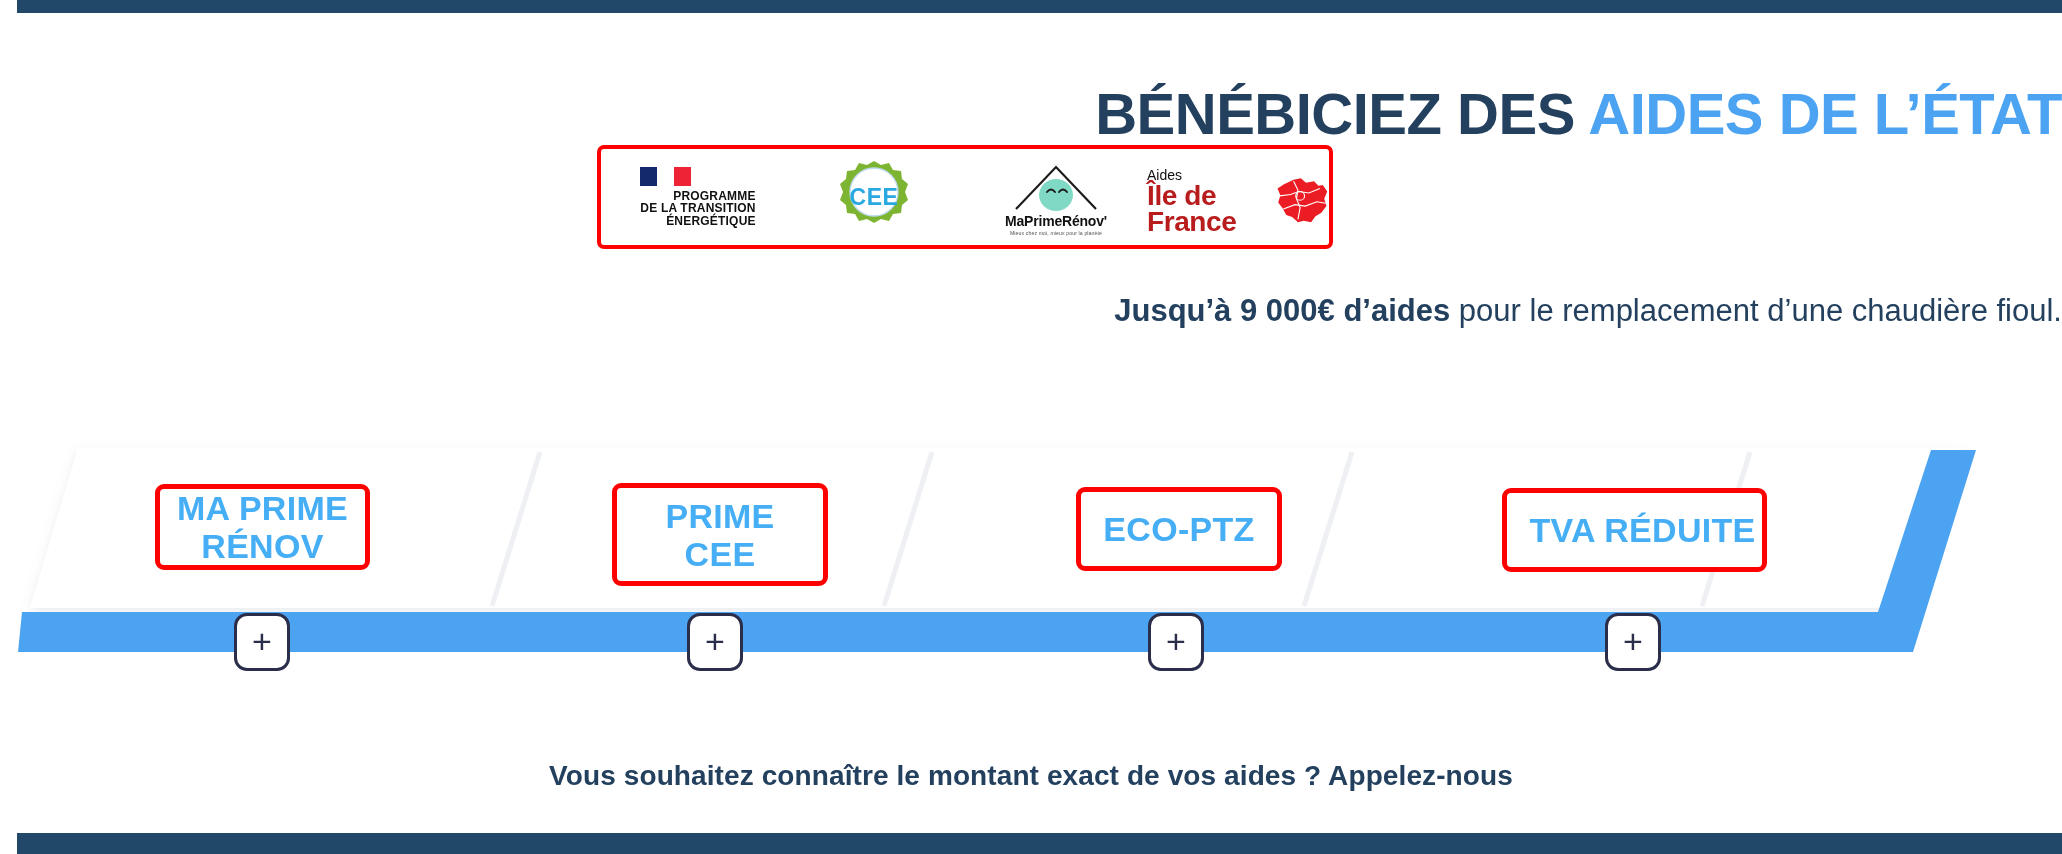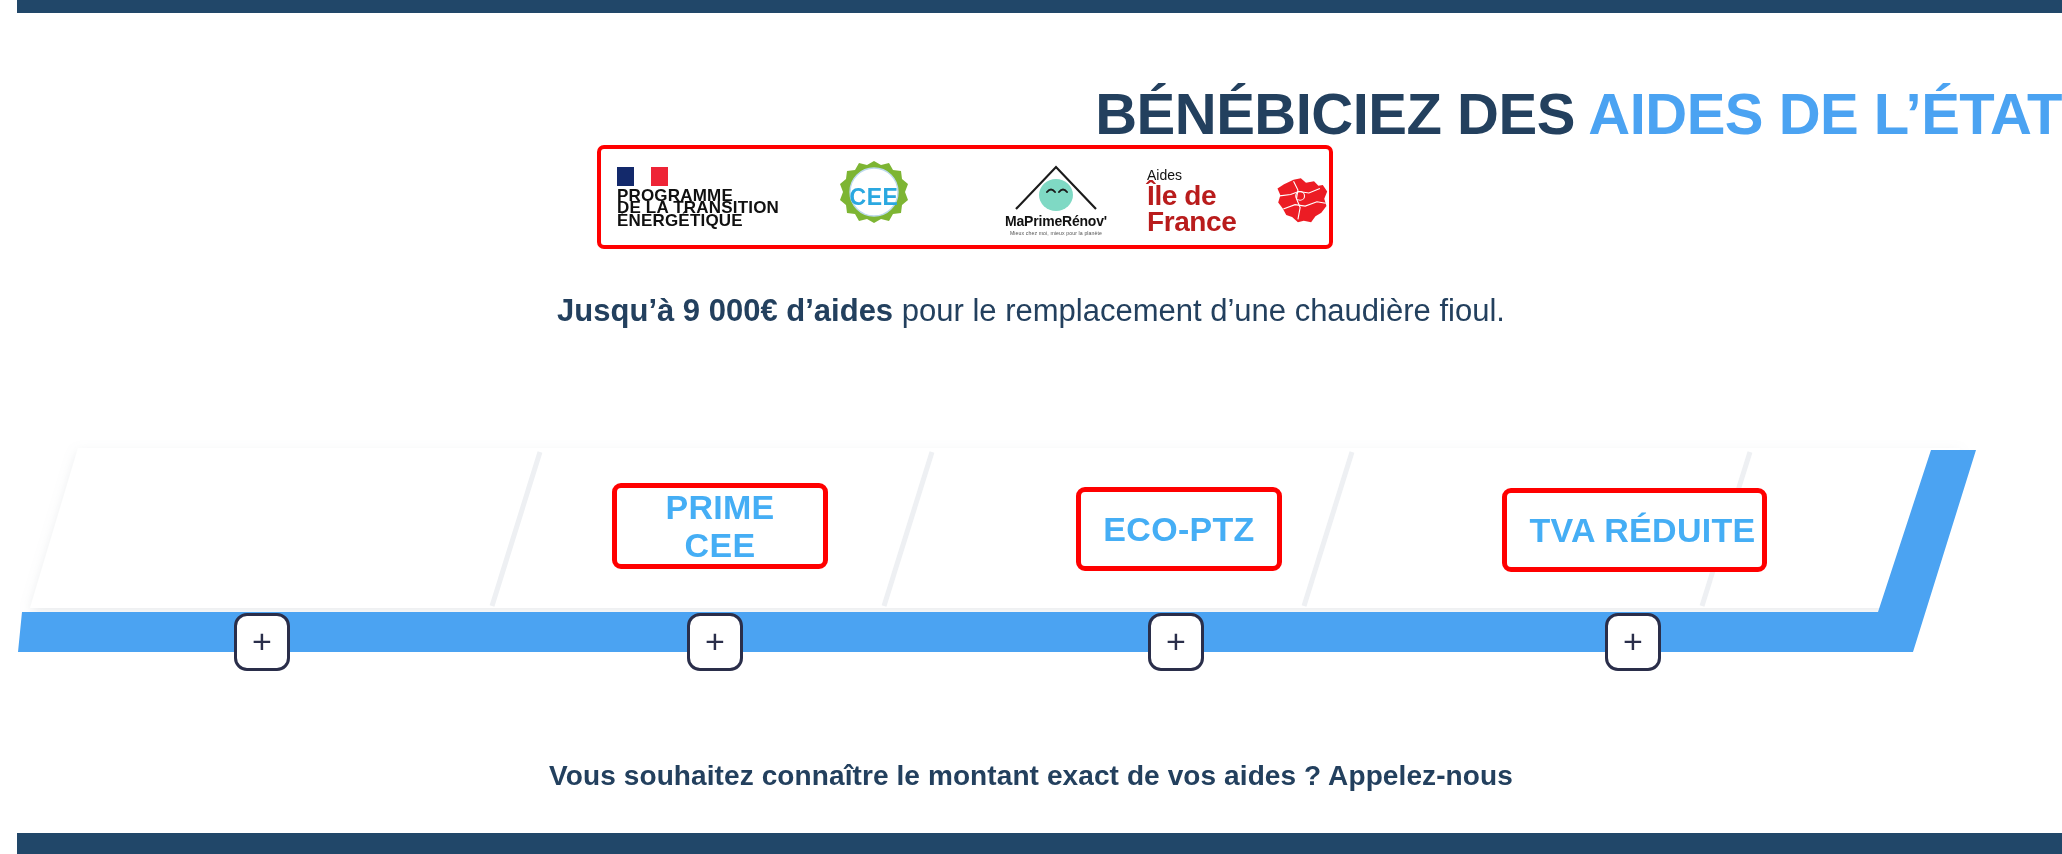--- a/index.html
+++ b/index.html
@@ -42,22 +42,22 @@
   .logo-cell{flex:1 1 0;display:flex;align-items:center;justify-content:center;height:100%;}
 
   
   .pte{display:flex;flex-direction:column;align-items:flex-start;margin-left:12px;}
   .pte-flag{display:flex;height:19px;margin-bottom:4px;}
   .pte-flag i{display:block;width:17px;height:19px;}
   .pte-flag .b{background:#13296B;}
   .pte-flag .w{background:#ffffff;}
   .pte-flag .r{background:#EE2436;}
   .pte-text{
-    font-size:17px;line-height:12.5px;font-weight:700;color:#101010;
-    letter-spacing:.2px;text-transform:uppercase;
+    font-size:12px;line-height:12.5px;font-weight:700;color:#101010;
+    letter-spacing:.2px;text-transform:uppercase;text-align:right;
   }
 
   
   .cee-wrap{position:relative;width:70px;height:74px;}
   .cee-star{position:absolute;left:0;top:0;width:70px;height:74px;}
   .cee-text{
     position:absolute;left:0;top:0;width:70px;height:74px;
     display:flex;align-items:center;justify-content:center;
     font-size:23px;font-weight:800;color:#2AA8E0;letter-spacing:.5px;
   }
@@ -69,21 +69,21 @@
   .mpr-tag{font-size:5.2px;color:#555;margin-top:1px;letter-spacing:.1px;}
 
   
   .idf{display:flex;align-items:center;gap:8px;margin-top:7px;}
   .idf-words{display:flex;flex-direction:column;align-items:flex-start;}
   .idf-small{font-size:14px;color:#111;line-height:16px;}
   .idf-big{font-size:28px;font-weight:700;color:#b91c1c;line-height:26px;letter-spacing:-.4px;}
 
   
   .amounts{
-    position:absolute;left:0;top:283px;width:2062px;text-align:center;
+    position:absolute;left:0;top:283px;width:2062px;text-align:right;
     color:#23405e;font-size:31px;line-height:56px;
   }
   .amounts b{font-weight:700;}
   .amounts span{font-weight:400;}
 
   
   .banner{position:absolute;left:0;top:440px;width:2062px;height:220px;}
   .banner-svg{position:absolute;left:0;top:0;}
 
   .chips{position:absolute;left:0;top:0;width:2062px;height:220px;}
@@ -202,25 +202,29 @@
       <line x1="932" y1="12" x2="884" y2="166"></line>
       <line x1="1352" y1="12" x2="1304" y2="166"></line>
       <line x1="1750" y1="12" x2="1702" y2="166"></line>
     </g>
 
     <path d="M 22 172 L 1878 172 L 1931 10 L 1976 10 L 1913 212 L 18 212 Z" fill="#4BA3F2"></path>
   </svg>
 
   <div class="chips">
 
+    <div class="chip" style="left:155px;top:44px;width:215px;height:86px;">
+      <span style="white-space:pre-line;">MA PRIME
+RÉNOV</span>
+    </div>
     <div class="plus" style="left:234px;top:173px;">
       <span>+</span>
     </div>
 
-    <div class="chip" style="left:612px;top:43px;width:216px;height:86px;">
+    <div class="chip" style="left:612px;top:43px;width:216px;height:103px;">
       <span style="white-space:pre-line;">PRIME
 CEE</span>
     </div>
     <div class="plus" style="left:687px;top:173px;">
       <span>+</span>
     </div>
 
     <div class="chip" style="left:1076px;top:47px;width:206px;height:84px;">
       <span style="white-space:pre-line;">ECO-PTZ</span>
     </div>

